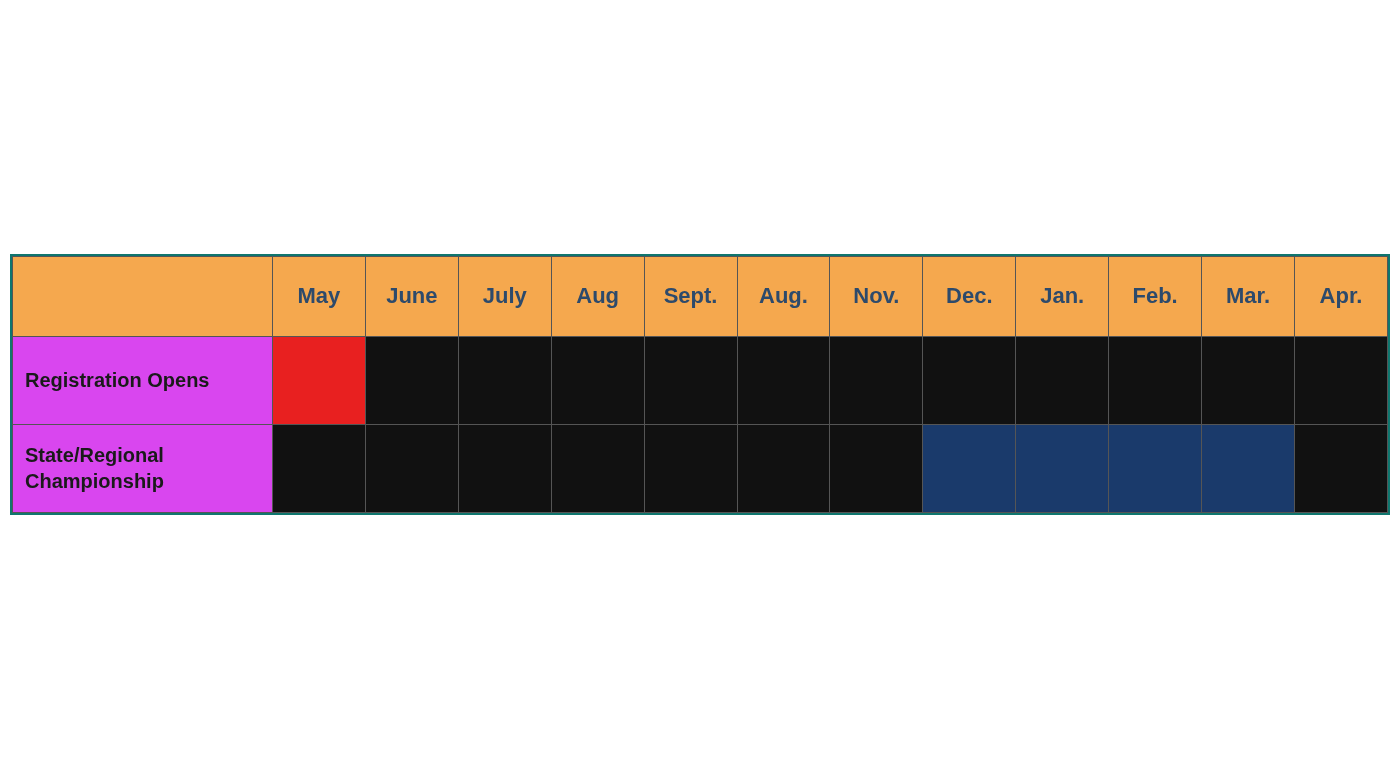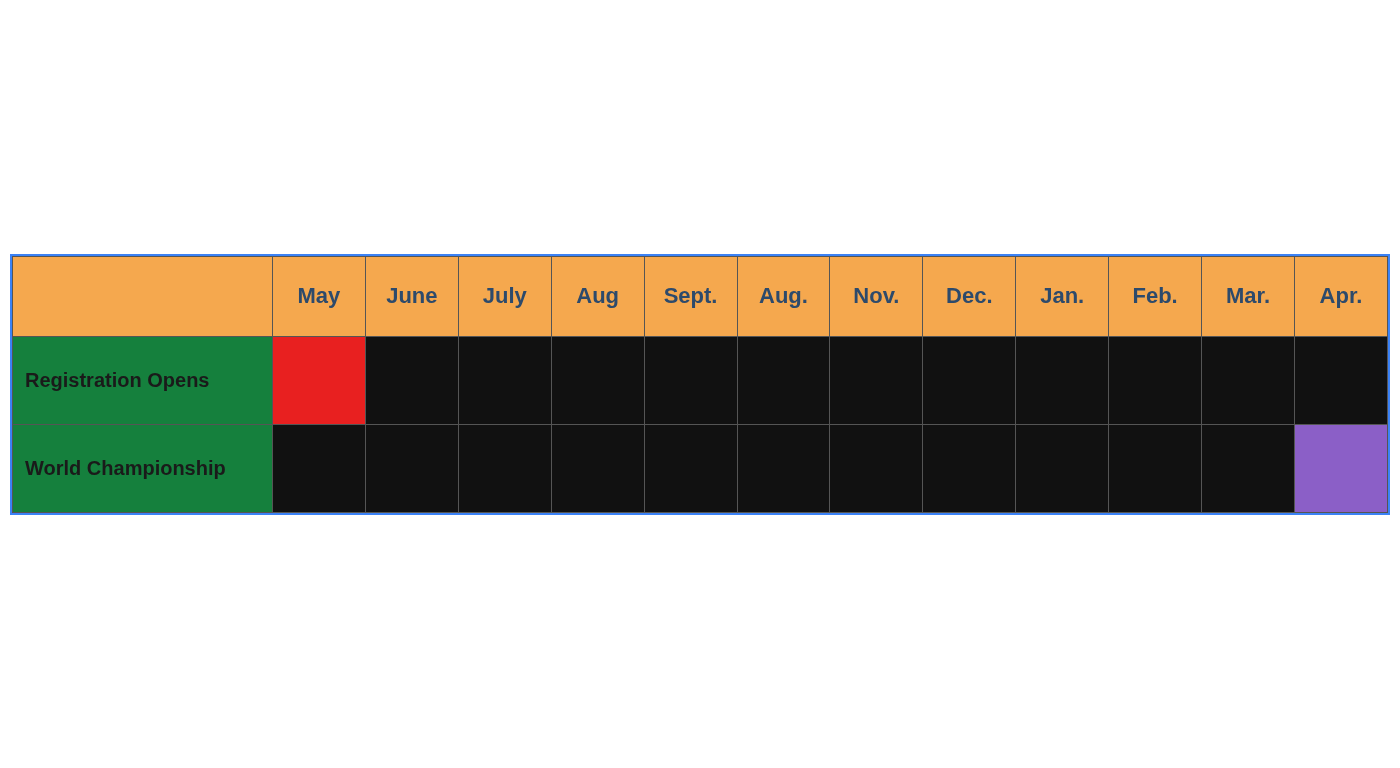--- a/index.html
+++ b/index.html
@@ -8,21 +8,21 @@
       font-family: Arial, sans-serif;
       display: flex;
       justify-content: center;
       align-items: center;
       width: 1400px;
       height: 768px;
       overflow: hidden;
     }
     .timeline-container {
       width: 1380px;
-      border: 2px solid #3b82f6;
+      border: 2px solid #0f766e;
       border-collapse: collapse;
     }
     table {
       width: 100%;
       border-collapse: collapse;
       table-layout: fixed;
     }
     th, td {
       border: 1.5px solid #555;
     }
@@ -44,21 +44,21 @@
       background: #f5a84e;
       text-align: center;
       padding: 10px 4px;
       font-size: 22px;
       font-weight: 700;
       color: #2d4a6b;
       vertical-align: middle;
     }
     
     .row-label {
-      background: #15803d;
+      background: #d946ef;
       padding: 8px 12px;
       font-size: 20px;
       font-weight: 700;
       color: #1a1a1a;
       vertical-align: middle;
       width: 260px;
       line-height: 1.3;
     }
     
     .cell-black {
@@ -125,29 +125,29 @@
           <td class="cell-black"></td>
           <td class="cell-black"></td>
           <td class="cell-black"></td>
           <td class="cell-black"></td>
           <td class="cell-black"></td>
           <td class="cell-black"></td>
           <td class="cell-black"></td>
           <td class="cell-black"></td>
         </tr>
         <tr>
-          <td class="row-label">World Championship</td>
+          <td class="row-label">State/Regional Championship</td>
           <td class="cell-black"></td>
           <td class="cell-black"></td>
           <td class="cell-black"></td>
           <td class="cell-black"></td>
           <td class="cell-black"></td>
           <td class="cell-black"></td>
           <td class="cell-black"></td>
+          <td class="cell-navy"></td>
+          <td class="cell-navy"></td>
+          <td class="cell-navy"></td>
+          <td class="cell-navy"></td>
           <td class="cell-black"></td>
-          <td class="cell-black"></td>
-          <td class="cell-black"></td>
-          <td class="cell-black"></td>
-          <td class="cell-purple"></td>
         </tr>
       </tbody>
   </table>
 </div>
 
 </body></html>

